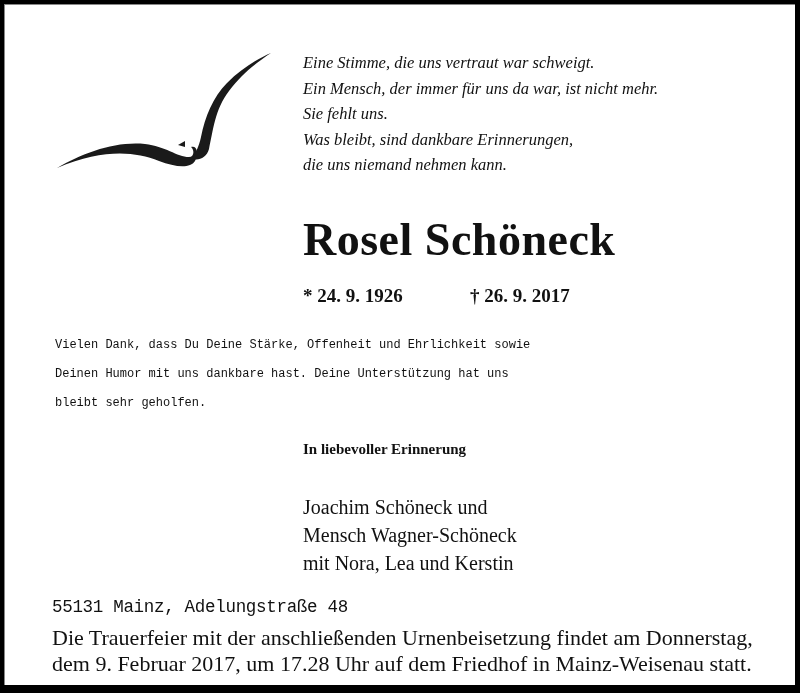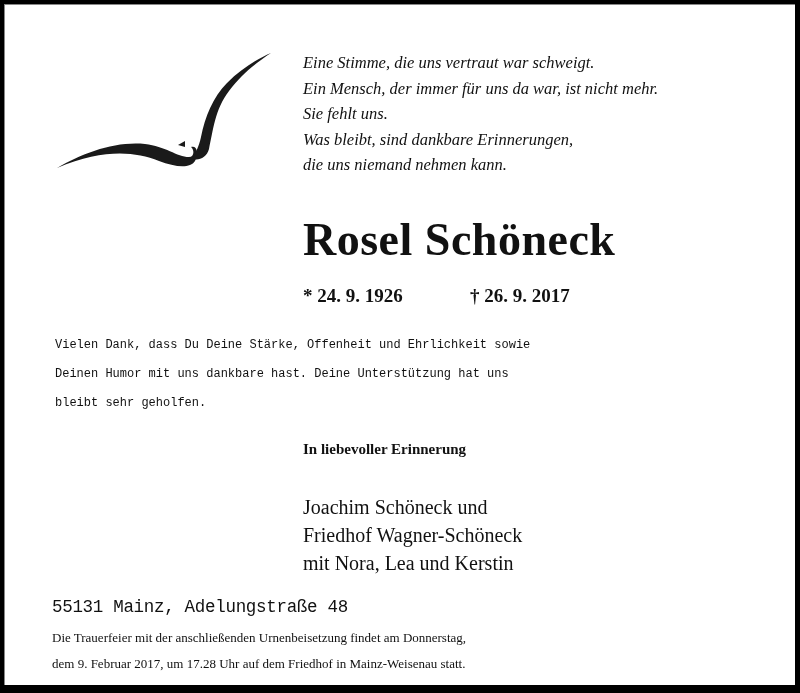--- a/index.html
+++ b/index.html
@@ -40,21 +40,21 @@
       position: absolute; left: 298px; top: 462px; font-size: 20px; line-height: 28px;
       font-family: "Liberation Serif", serif;
       margin-top: 26px;
     }
     .mourners div { white-space: nowrap; }
     .address {
       position: absolute; left: 47px; top: 590px; font-size: 17.5px; line-height: 25px;
       font-family: Liberation Mono, monospace; white-space: nowrap; letter-spacing: -0.3px;
     }
     .service {
-      position: absolute; left: 47px; top: 620px; font-size: 13px; line-height: 26px;
+      position: absolute; left: 47px; top: 620px; font-size: 22px; line-height: 26px;
       font-family: "Liberation Serif", serif;
     }
     .service div { white-space: nowrap; }
   </style>
 </head>
 <body>
 
 <div class="frame serif">
 
   <svg class="bird" viewBox="0 0 220 125">
@@ -81,21 +81,21 @@
   <div class="thanks">
     <div>Vielen Dank, dass Du Deine Stärke, Offenheit und Ehrlichkeit sowie</div>
     <div>Deinen Humor mit uns dankbare hast. Deine Unterstützung hat uns</div>
     <div>bleibt sehr geholfen.</div>
   </div>
 
   <div class="memory-label">In liebevoller Erinnerung</div>
 
   <div class="mourners">
     <div>Joachim Schöneck und</div>
-    <div>Friedhof Wagner-Schöneck</div>
+    <div>Mensch Wagner-Schöneck</div>
     <div>mit Nora, Lea und Kerstin</div>
   </div>
 
   <div class="address">55131 Mainz, Adelungstraße 48</div>
 
   <div class="service">
     <div>Die Trauerfeier mit der anschließenden Urnenbeisetzung  findet am Donnerstag,</div>
     <div>dem 9. Februar 2017, um  17.28 Uhr auf dem Friedhof in Mainz-Weisenau statt.</div>
   </div>
 

